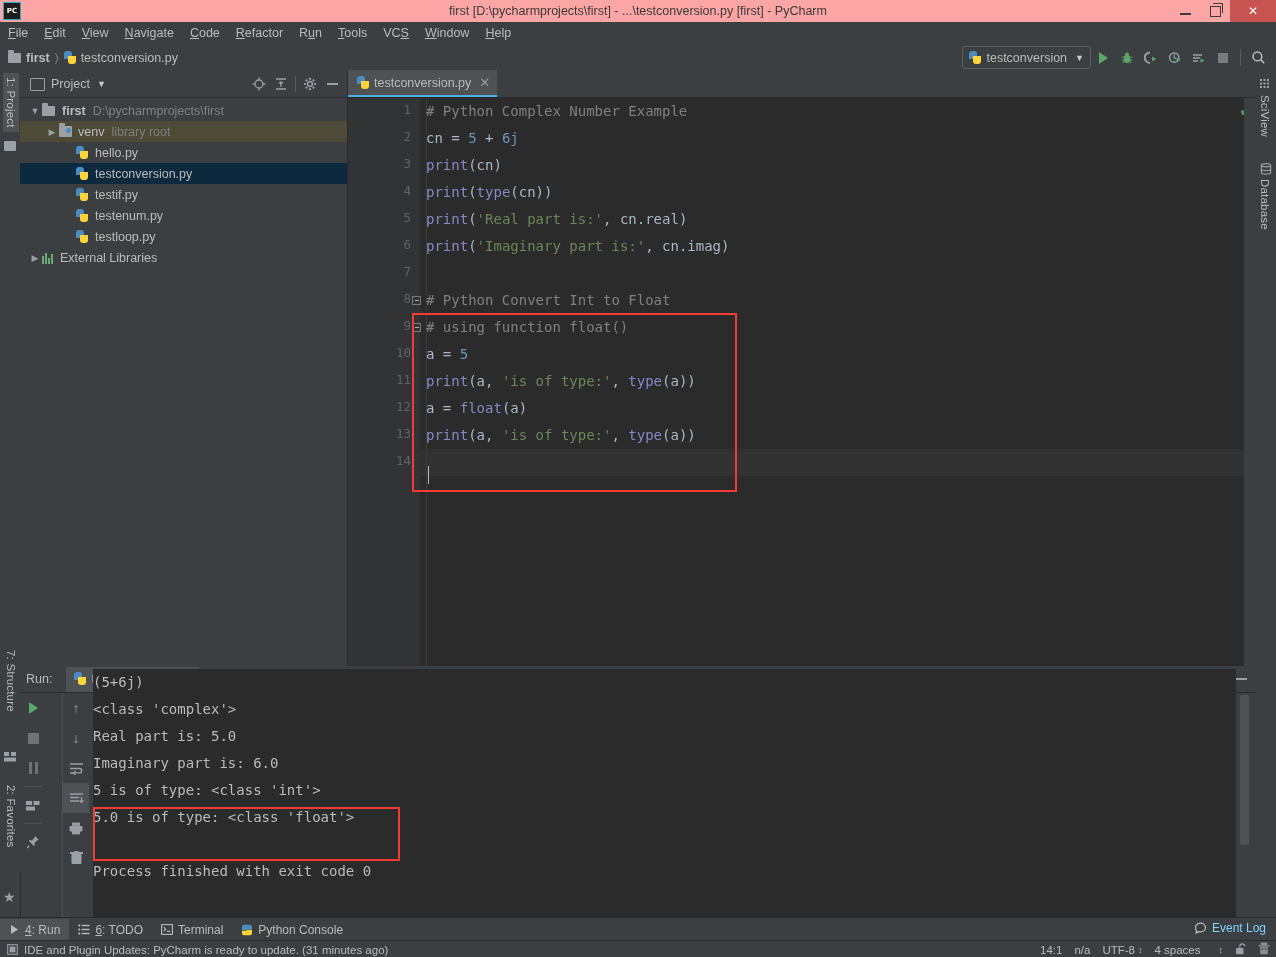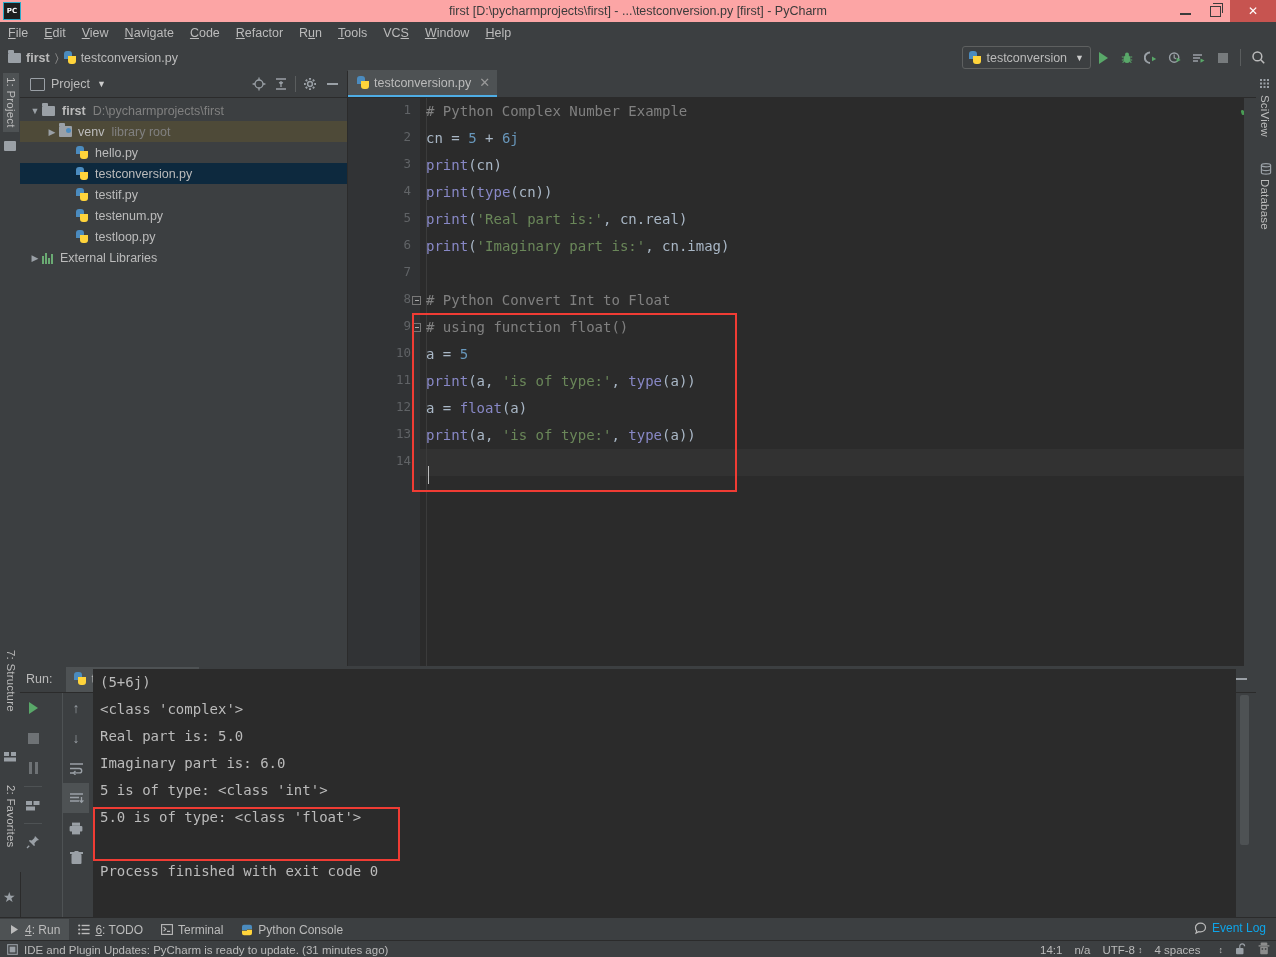--- a/index.html
+++ b/index.html
@@ -246,21 +246,21 @@
   .run-toolbar2 {
     position:absolute; left:42px; top:0; width:26px; height:225px;
     border-left:1px solid #4e5254;
   }
   .rt-btn { width:26px;height:30px;display:flex;align-items:center;justify-content:center;}
   .rt-btn.active { background:#4e5254; }
   .console {
     position:absolute; left:73px; top:0; right:20px; bottom:0;
     background:#2b2b2b;
     font-family:"DejaVu Sans Mono", monospace; font-size:14px; line-height:27px;
-    color:#bbbbbb; white-space:pre; overflow:hidden; padding-left:7px;
+    color:#bbbbbb; white-space:pre; overflow:hidden; padding-left:0;
   }
   .console-scroll{
     position:absolute; right:0; top:0; width:20px; bottom:0; background:#3c3f41;
   }
   .console-scroll .thumb{
     position:absolute; left:4px; top:2px; width:9px; height:150px; background:#4e5254; border-radius:2px;
   }
 
   
   .toolwinbar {
@@ -274,21 +274,21 @@
   }
   .twb-item.sel { background:#4e5254; }
   .statusbar {
     position:absolute; left:0; top:940px; width:1276px; height:17px;
     background:#3c3f41; display:flex; align-items:center;
     font-size:11.5px; color:#bbbbbb; border-top:1px solid #2b2b2b;
   }
   .sb-right { position:absolute; right:6px; display:flex; align-items:center; gap:12px;}
   .evt-log {
     position:absolute; right:10px; top:921px;
-    display:flex;align-items:center;gap:5px;color:#0ea5e9;font-size:12px;
+    display:flex;align-items:center;gap:5px;color:#7dd3fc;font-size:12px;
   }
   .dash { width:11px;height:2px;background:#9aa0a6;}
   .arrow-up, .arrow-down{ color:#9aa0a6; font-size:14px;}
 </style>
 </head>
 <body>
 
 <div id="app">
 
   <div class="titlebar">

